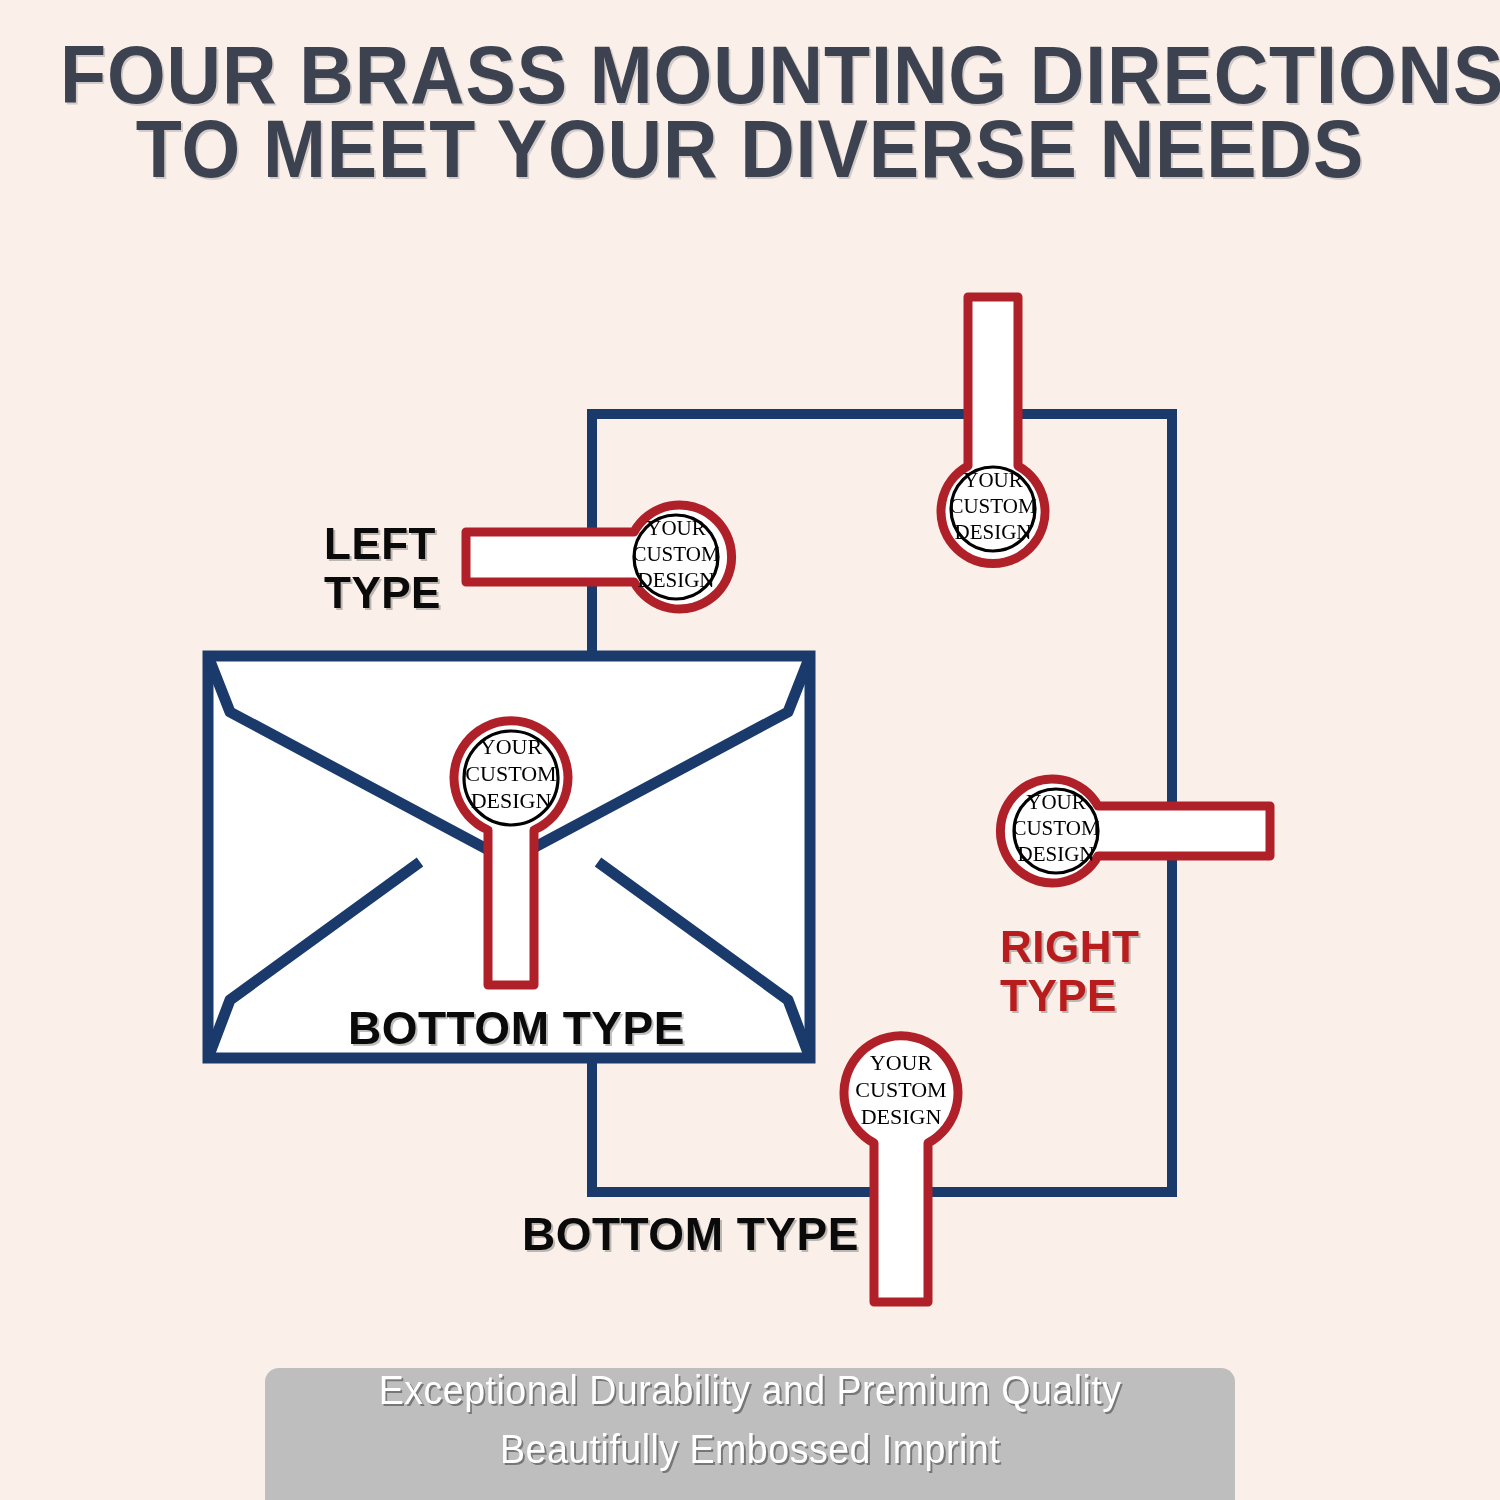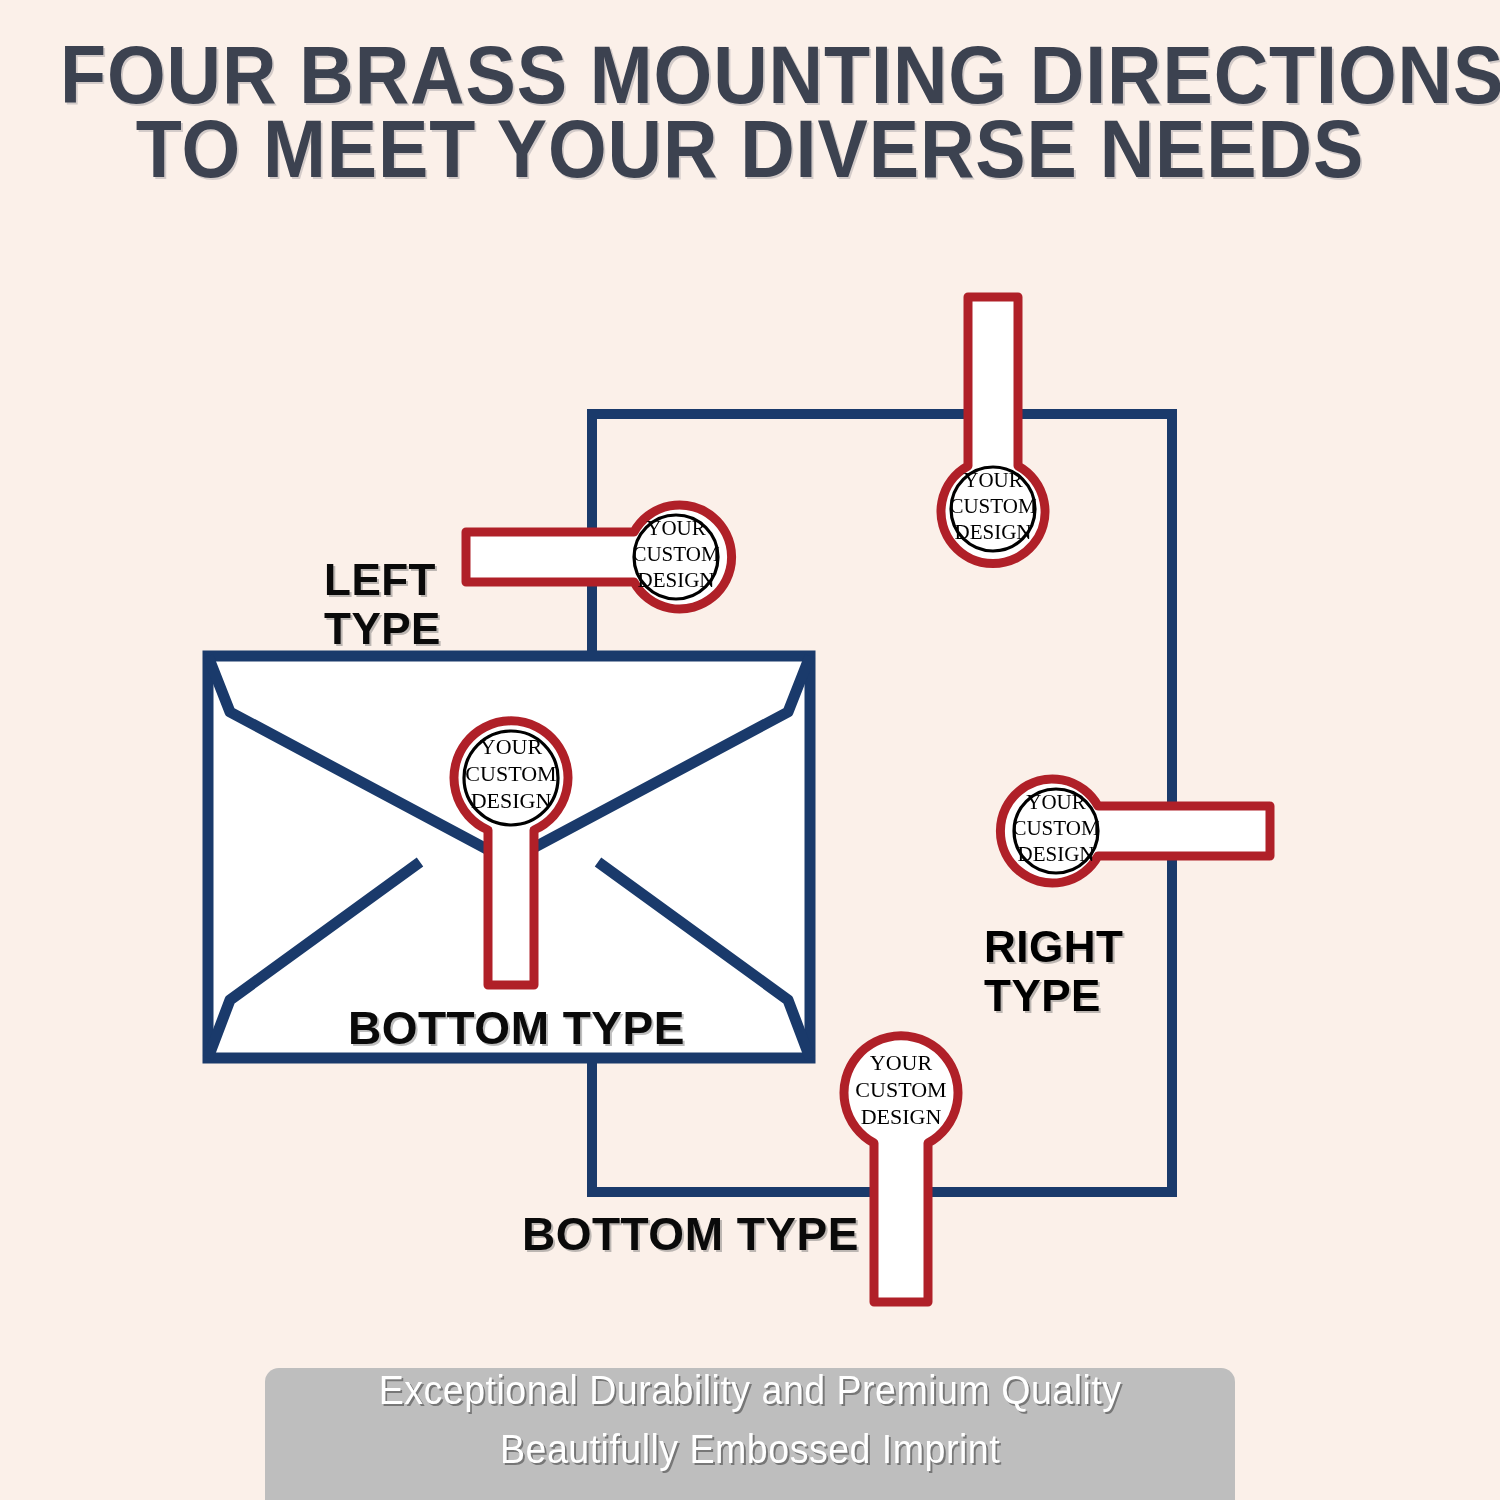--- a/index.html
+++ b/index.html
@@ -172,26 +172,26 @@
                A 57 57 0 1 1 928 1143
                L 928 1302
                Z" fill="#ffffff" stroke="#b02028" stroke-width="9" stroke-linejoin="round"></path>
       <text class="seal-text" x="901" y="1070" font-size="22">YOUR</text>
       <text class="seal-text" x="901" y="1097" font-size="22">CUSTOM</text>
       <text class="seal-text" x="901" y="1124" font-size="22">DESIGN</text>
     </g>
   </svg>
 
 
-  <div class="lbl lbl-left" style="color: rgb(10, 10, 10); margin-top: 36px;">
+  <div class="lbl lbl-left" style="color: rgb(10, 10, 10);">
     <div>LEFT</div>
     <div>TYPE</div>
   </div>
 
-  <div class="lbl lbl-right" style="color: #000000;">
+  <div class="lbl lbl-right" style="color: #b91c1c; margin-left: 16px;">
     <div>RIGHT</div>
     <div>TYPE</div>
   </div>
 
   <div class="lbl lbl-env-bot" style="color: rgb(10, 10, 10);">BOTTOM TYPE</div>
 
   <div class="lbl lbl-bot" style="color: rgb(10, 10, 10);">BOTTOM TYPE</div>
 
   <div class="footer" style="background: rgb(190, 190, 190);">
     <div class="footer-line" style="color: rgb(255, 255, 255);">Exceptional Durability and Premium Quality</div>

